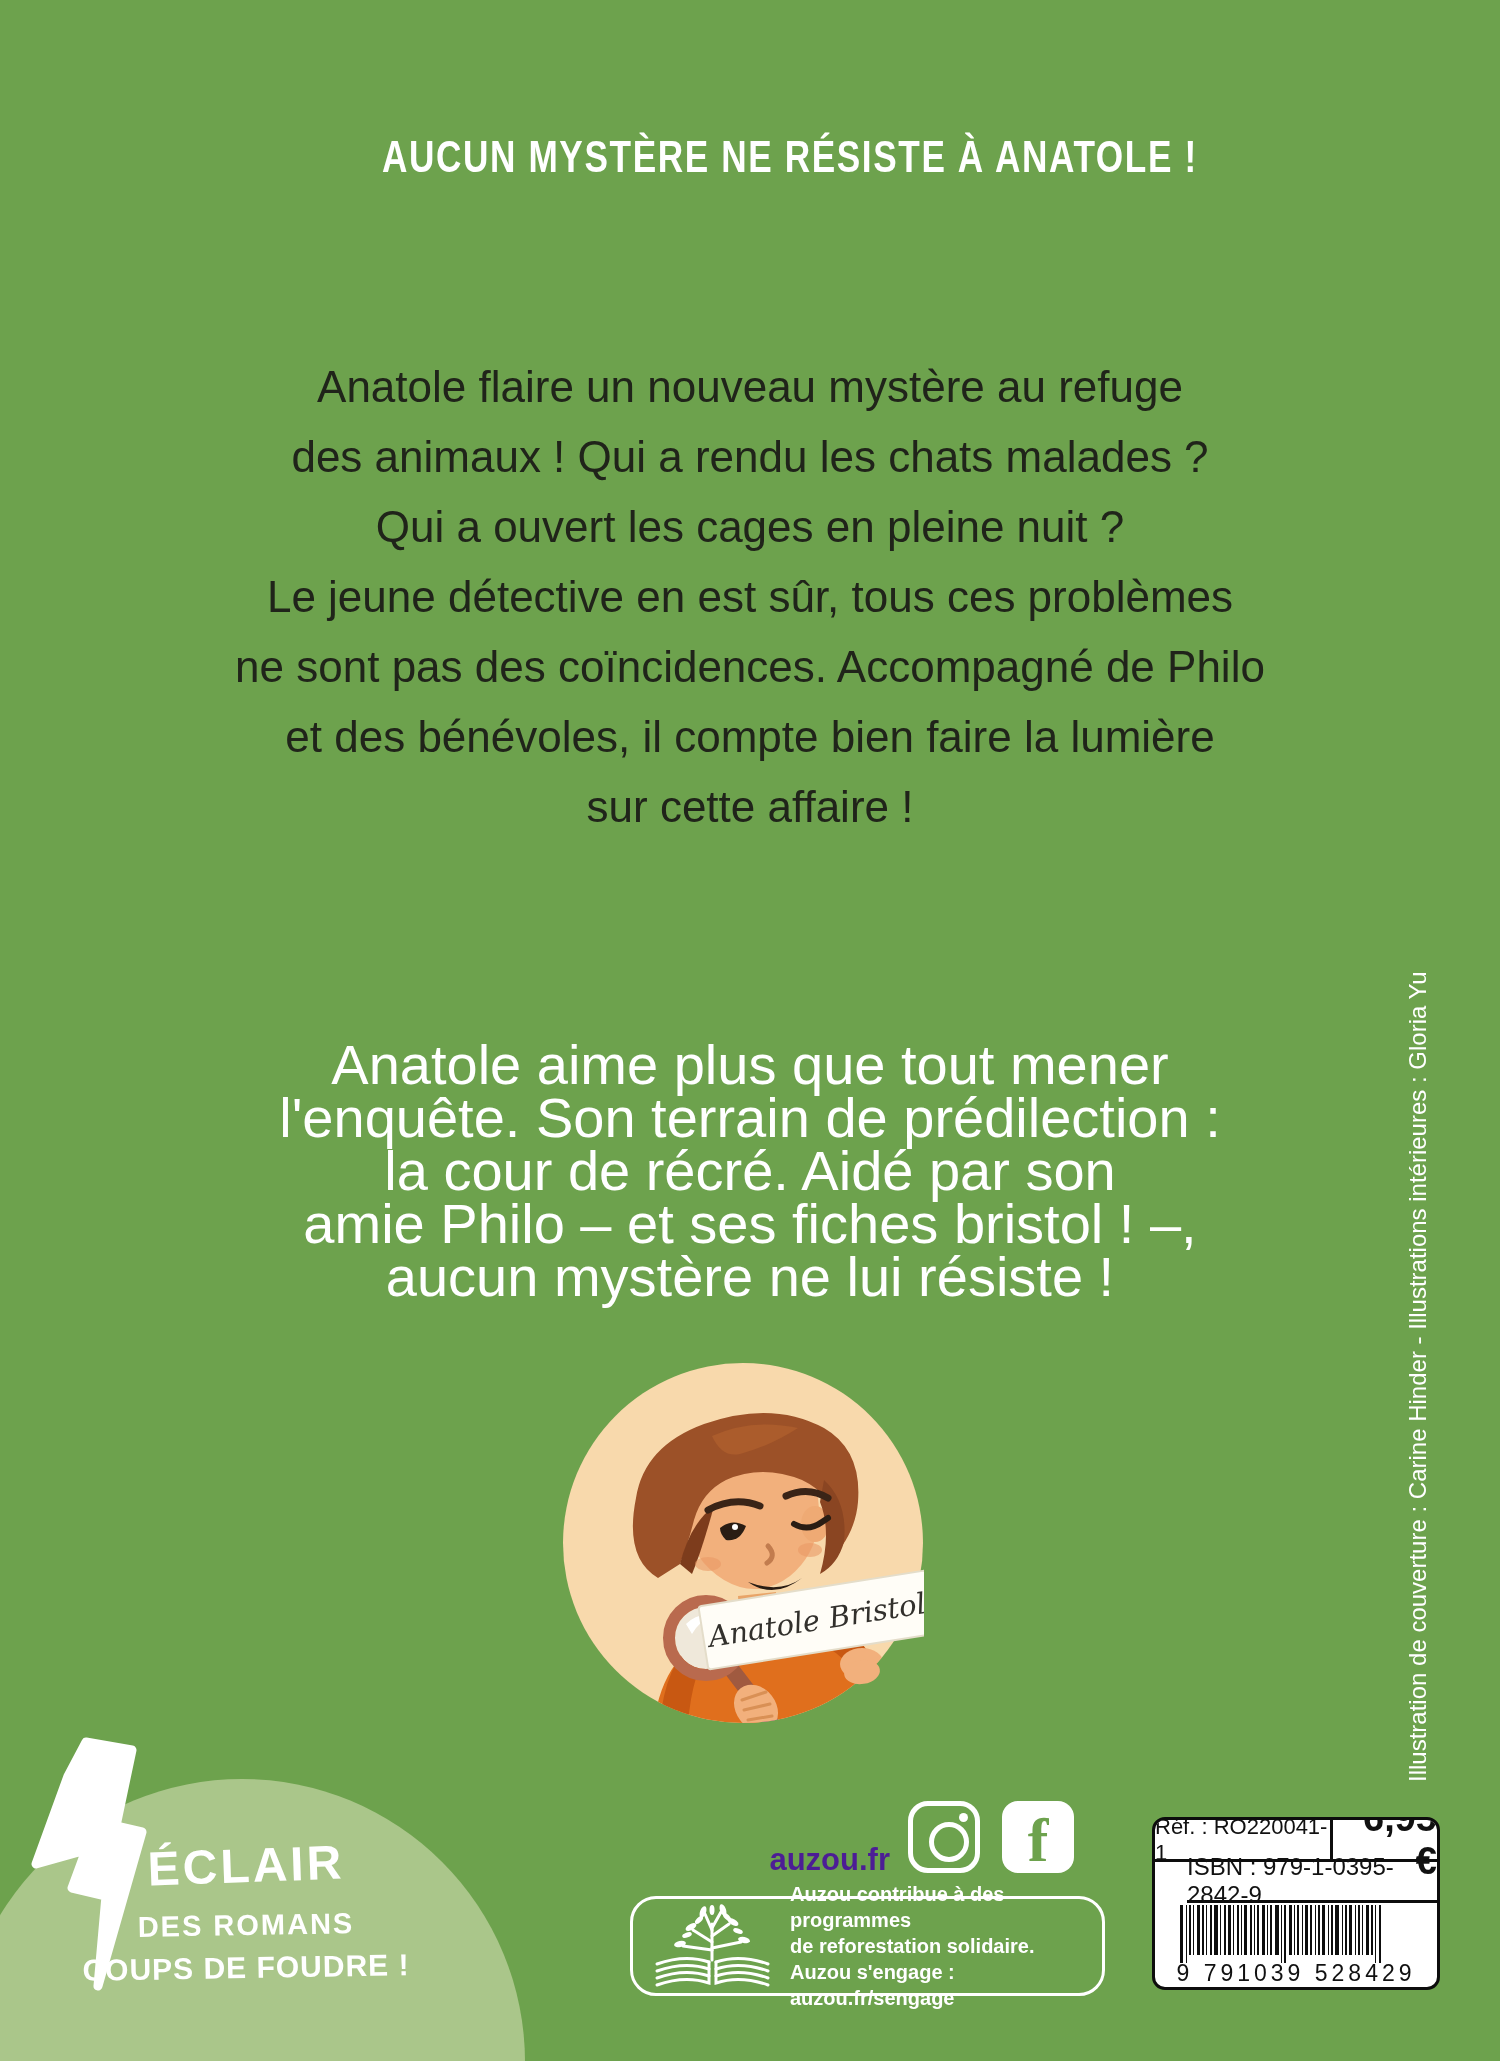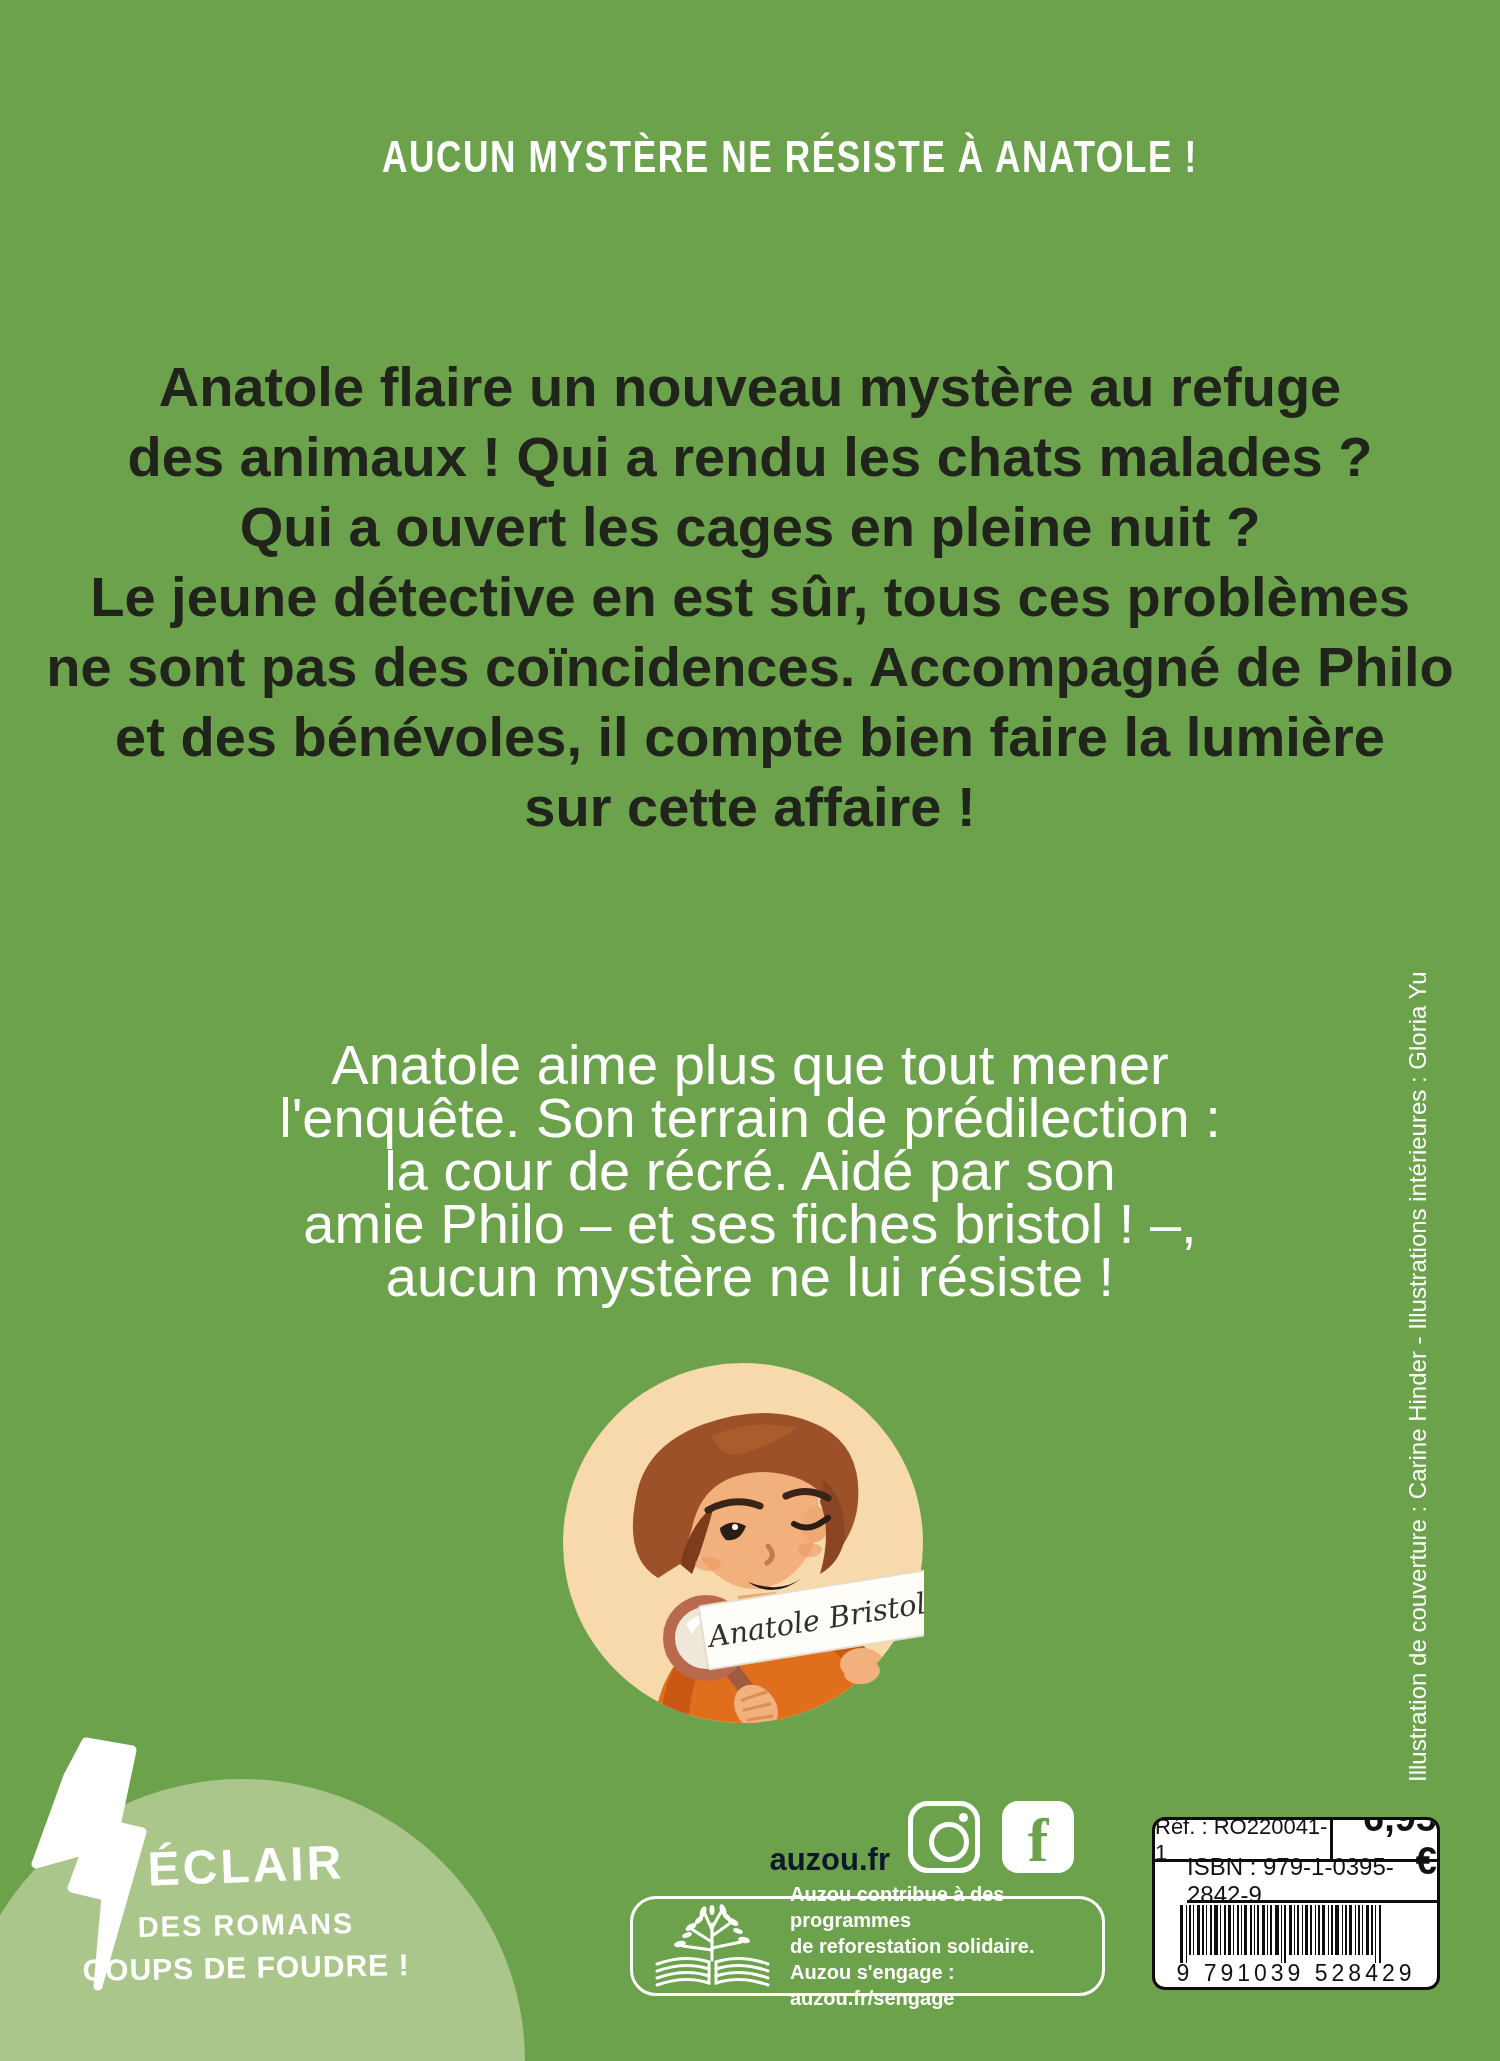--- a/index.html
+++ b/index.html
@@ -11,22 +11,22 @@
   
   .tagline{
     position:absolute; top:132px; left:0; width:100%;
     text-align:center; color:#ffffff; font-weight:700; font-size:44px;
     letter-spacing:2px; white-space:nowrap;padding-left:40px;
   }
   .tagline .squeeze{display:inline-block; transform:scaleX(.80); transform-origin:center;}
   
   .synopsis{
     position:absolute; top:352px; left:0; width:100%;
-    text-align:center; color:#20241a; font-size:56px; line-height:70px;
-    font-weight:700;
+    text-align:center; color:#20241a; font-size:44px; line-height:70px;
+    font-weight:400;
   }
   
   .about{
     position:absolute; top:1038px; left:0; width:100%;
     text-align:center; color:#ffffff; font-size:56px; line-height:53px;
   }
   
   .medallion{position:absolute; left:562px; top:1362px; width:362px; height:362px;}
   
   .credits{
@@ -43,21 +43,21 @@
   .collection{
     position:absolute; left:60px; top:1838px; width:372px;
     text-align:center; color:#ffffff;
   }
   .collection .name{font-size:48px; font-weight:700; letter-spacing:3px; transform:rotate(-2deg);}
   .collection .sub1{font-size:29px; font-weight:700; letter-spacing:2px; margin-top:16px; transform:rotate(-1deg);}
   .collection .sub2{font-size:30px; font-weight:700; letter-spacing:1px; margin-top:9px; transform:rotate(-1deg);}
   
   .website{
     position:absolute; left:690px; top:1842px; width:200px;
-    text-align:right; color:#0f172a; font-weight:700; font-size:31px;
+    text-align:right; color:#4c1d95; font-weight:700; font-size:31px;
   }
   .ig{position:absolute; left:908px; top:1801px; width:72px; height:72px;
       border:5px solid #fff; border-radius:20px; box-sizing:border-box;}
   .ig .lens{position:absolute; left:50%; top:50%; width:30px; height:30px; margin:-15px 0 0 -15px;
       border:5px solid #fff; border-radius:50%;}
   .ig .dot{position:absolute; right:7px; top:7px; width:9px; height:9px; border-radius:50%; background:#fff;}
   .fb{position:absolute; left:1002px; top:1801px; width:72px; height:72px;
       background:#fff; border-radius:16px; overflow:hidden;}
   .fb .f{position:absolute; left:0; top:4px; width:100%; text-align:center;
       color:#6da24d; font-weight:700; font-size:62px; font-family:"Liberation Serif",serif;}

